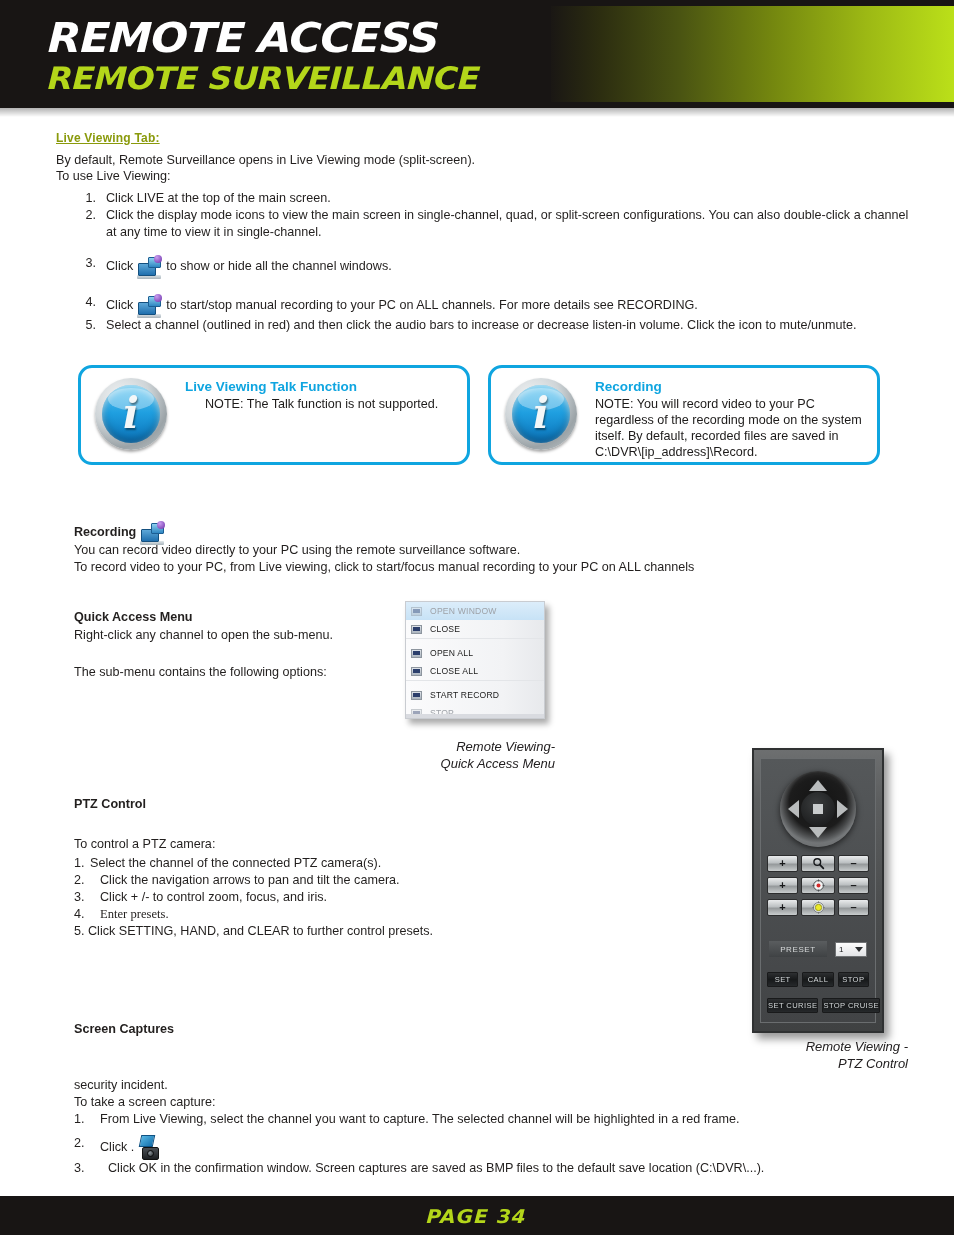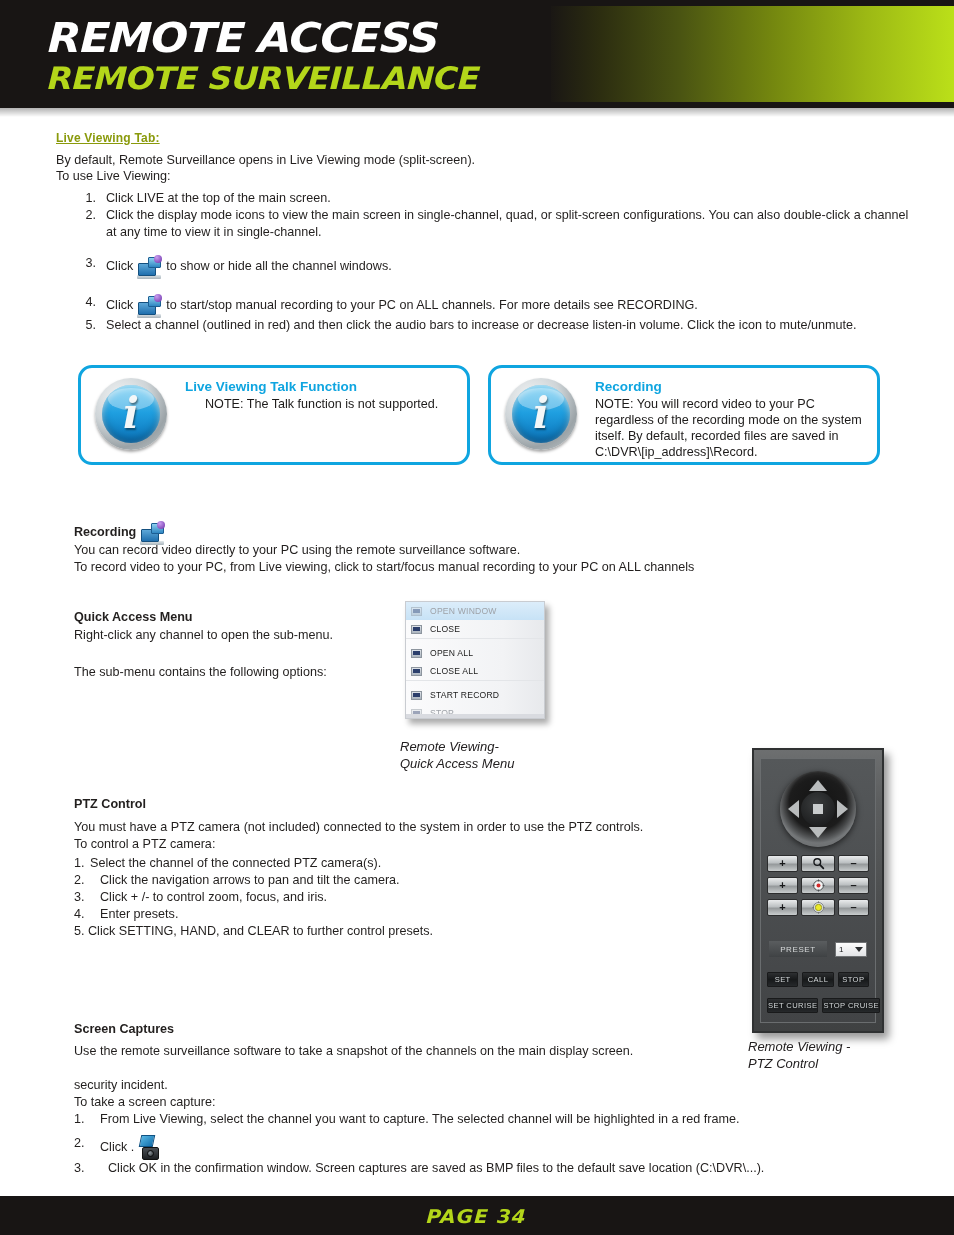--- a/index.html
+++ b/index.html
@@ -102,21 +102,21 @@
     background: linear-gradient(to bottom,#dfe4ea,#aab3bd);
     border:1px solid #8d959e; position:relative;
   }
   .qmi::after{ content:""; position:absolute; left:1px; top:1px; width:7px; height:4px; background:#2b3e6b; }
   .qmi.dim { opacity:.45; }
   .qmenu-row span { font-size:8.6px; color:#1b1b1b; letter-spacing:.2px; font-family:"Liberation Sans",sans-serif; }
   .qmenu-row.dim span { color:#9ea2a8; }
   .qmenu-gap { height:6px; border-top:1px solid #e3e5e8; }
   .qmenu-foot { position:absolute; left:0; bottom:0; width:100%; height:4px; background:#d9dbe0; }
 
-  .caption { position:absolute; font-style:italic; font-size:13px; color:#232021; text-align:left; line-height:17px; }
+  .caption { position:absolute; font-style:italic; font-size:13px; color:#232021; text-align:right; line-height:17px; }
 
   
   .ptz {
     position:absolute; left:752px; top:748px; width:132px; height:285px;
     background: linear-gradient(to bottom,#6d6f70 0%,#5c5e5f 18%,#4b4d4e 55%,#3f4142 100%);
     border:2px solid #2f3132;
     box-shadow: 5px 6px 8px rgba(0,0,0,.40);
     padding:8px 6px;
   }
   .ptz-inner{
@@ -333,38 +333,37 @@
     </div>
     <div class="qmenu-foot"></div>
   </div>
 
   <div class="caption" style="left:400px; top:738px; width:155px;">
     <div>Remote Viewing-</div>
     <div>Quick Access Menu</div>
   </div>
 
   <div class="t b" style="left:74px; top:796px;">PTZ Control</div>
-  <div class="t" style="left:74px; top:819px;">You must have a PTZ camera (not included) connected to the system in order to use the PTZ controls.</div>
   <div class="t" style="left:74px; top:836px;">To control a PTZ camera:</div>
 
   <div class="ol-row" style="left:74px; top:855px; width:640px;">
     <span class="n" style="width:14px; text-align:left;">1.</span>
     <span class="x" style="margin-left:16px;">Select the channel of the connected PTZ camera(s).</span>
   </div>
   <div class="ol-row" style="left:74px; top:872px; width:640px;">
     <span class="n" style="width:14px; text-align:left;">2.</span>
     <span class="x" style="margin-left:26px;">Click the navigation arrows to pan and tilt the camera.</span>
   </div>
   <div class="ol-row" style="left:74px; top:889px; width:640px;">
     <span class="n" style="width:14px; text-align:left;">3.</span>
     <span class="x" style="margin-left:26px;">Click + /- to control zoom, focus, and iris.</span>
   </div>
   <div class="ol-row" style="left:74px; top:906px; width:640px;">
     <span class="n" style="width:14px; text-align:left;">4.</span>
-    <span class="x" style="margin-left:26px;">Enter presets.</span>
+    <span class="x" style="margin-left:26px;font-family:Liberation Serif, serif;">Enter presets.</span>
   </div>
   <div class="ol-row" style="left:74px; top:923px; width:640px;">
     <span class="n" style="width:14px; text-align:left;">5.</span>
     <span class="x" style="margin-left:14px;">Click SETTING, HAND, and CLEAR to further control presets.</span>
   </div>
 
   <div class="ptz">
     <div class="ptz-inner">
 
       <div class="dpad">
@@ -438,21 +437,20 @@
 
     </div>
   </div>
 
   <div class="caption" style="left:748px; top:1038px; width:160px;">
     <div>Remote Viewing -</div>
     <div>PTZ Control</div>
   </div>
 
   <div class="t b" style="left:74px; top:1021px;">Screen Captures</div>
-  <div class="t" style="left:74px; top:1043px;">Use the remote surveillance software to take a snapshot of the channels on the main display screen.</div>
   <div class="t" style="left:74px; top:1077px;">security incident.</div>
   <div class="t" style="left:74px; top:1094px;">To take a screen capture:</div>
 
   <div class="ol-row" style="left:74px; top:1111px; width:830px;">
     <span class="n" style="width:14px; text-align:left;">1.</span>
     <span class="x" style="margin-left:26px;">From Live Viewing, select the channel you want to capture. The selected channel will be highlighted in a red frame.</span>
   </div>
 
   <div class="ol-row" style="left:74px; top:1135px; width:400px;">
     <span class="n" style="width:14px; text-align:left;">2.</span>

